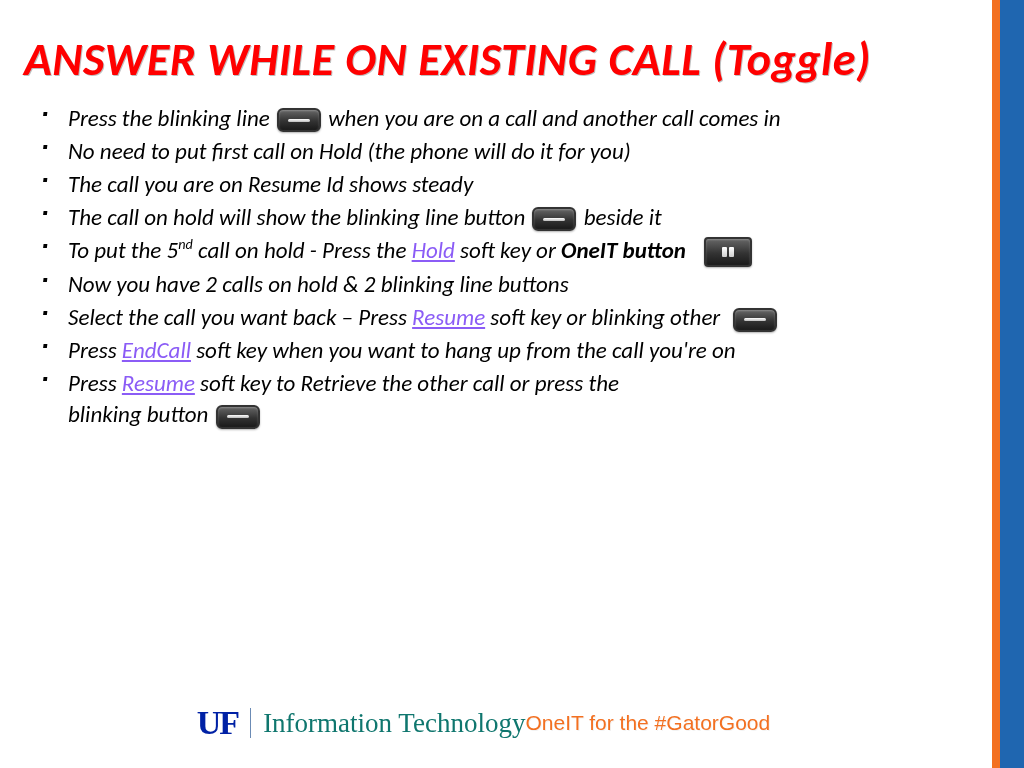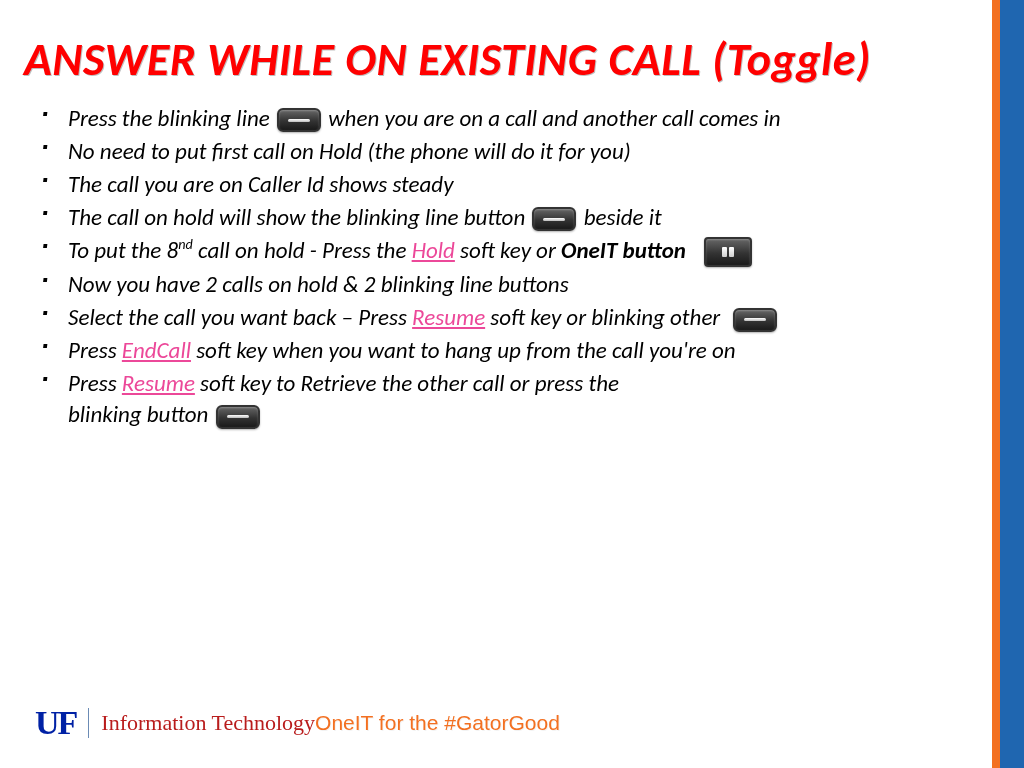--- a/index.html
+++ b/index.html
@@ -57,21 +57,21 @@
   }
   ul.body > li::before {
     content: "▪";
     position: absolute;
     left: 0;
     top: 0;
     font-size: 16px;
     color: #000;
   }
   .softkey {
-    color: #ec4899;
+    color: #8b5cf6;
     text-decoration: underline;
   }
   .bold { font-weight: 700; }
   .sup { font-size: 0.62em; vertical-align: super; line-height: 0; text-align: right; }
   .wrap { display: block; padding-left: 0; }
   
   .line-btn, .pause-btn {
     display: inline-block;
     vertical-align: middle;
     margin: 0 2px;
@@ -124,43 +124,43 @@
     box-shadow: inset 0 1px 1px rgba(255,255,255,0.6);
   }
   
   .footer {
     position: absolute;
     left: 35px;
     right: 60px;
     bottom: 26px;
     display: flex;
     align-items: center;
-    justify-content: flex-start;
+    justify-content: center;
   }
   .uf-logo {
     display: flex;
     align-items: center;
     gap: 12px;
   }
   .uf-mark {
     font-family: Georgia, 'Times New Roman', serif;
     font-weight: 700;
     font-size: 34px;
     color: #0021a5;
     letter-spacing: -2px;
   }
   .uf-divider {
     width: 1px;
     height: 30px;
     background: #6b8bb5;
   }
   .uf-text {
     font-family: Georgia, 'Times New Roman', serif;
-    font-size: 22px;
-    color: #b91c1c;
+    font-size: 27px;
+    color: #0f766e;
   }
   .tagline {
     font-family: Verdana, Geneva, sans-serif;
     font-weight: 400;
     font-size: 21px;
     color: #f37021;
     text-shadow: 0 0 1px rgba(255,255,255,0.6), 1px 1px 0 rgba(0,0,0,0.05);
   }
 </style>
 </head>
@@ -179,31 +179,31 @@
       <span>Press the blinking line</span>
       <span class="line-btn"></span>
       <span>when you are on a call and another call comes in</span>
     </li>
 
     <li>
       <span>No need to put first call on Hold (the phone will do it for you)</span>
     </li>
 
     <li>
-      <span>The call you are on Caller Id shows steady</span>
+      <span>The call you are on Resume Id shows steady</span>
     </li>
 
     <li>
       <span>The call on hold will show the blinking line button</span>
       <span class="line-btn"></span>
       <span>  beside it</span>
     </li>
 
     <li>
-      <span>To put the 8</span><span class="sup">nd</span><span> call on hold - Press the </span><span class="softkey">Hold</span><span> soft key or </span><span class="bold">OneIT button</span>
+      <span>To put the 5</span><span class="sup">nd</span><span> call on hold - Press the </span><span class="softkey">Hold</span><span> soft key or </span><span class="bold">OneIT button</span>
       &nbsp;&nbsp;<span class="pause-btn"></span>
     </li>
 
     <li>
       <span>Now you have 2 calls on hold &amp; 2 blinking line buttons</span>
     </li>
 
 
     <li>
       <span>Select the call you want back – Press </span><span class="softkey">Resume</span><span> soft key or blinking other</span>

